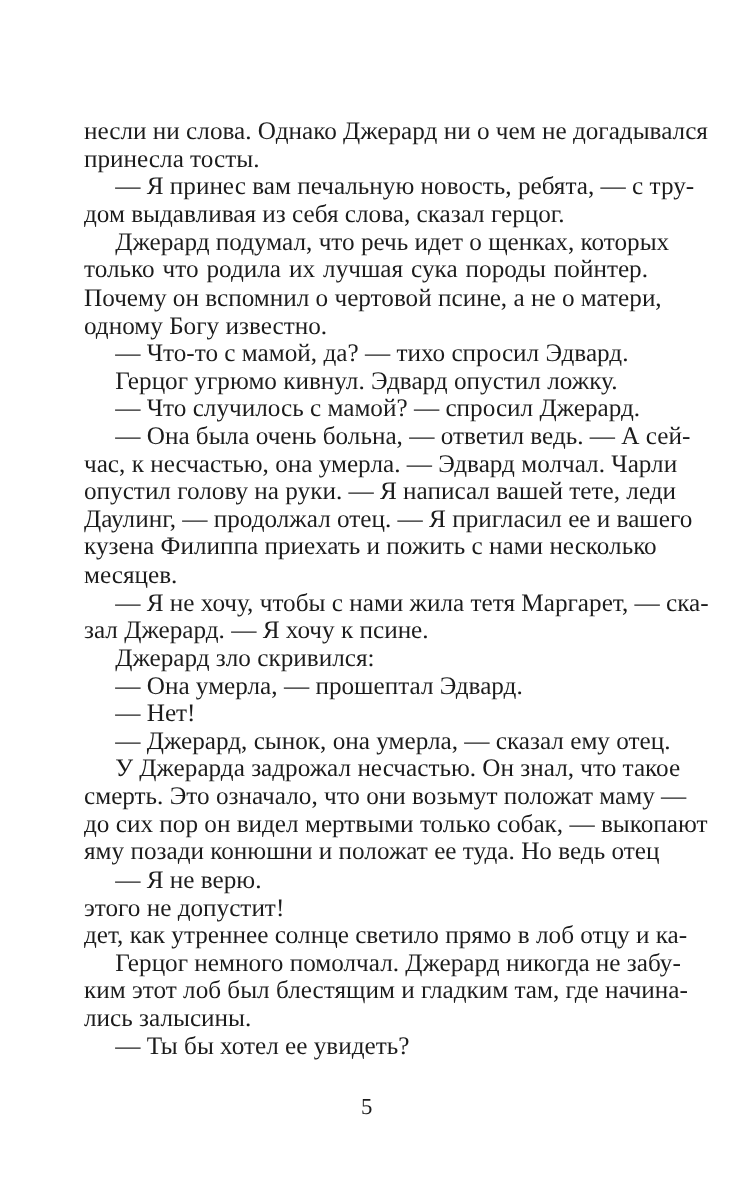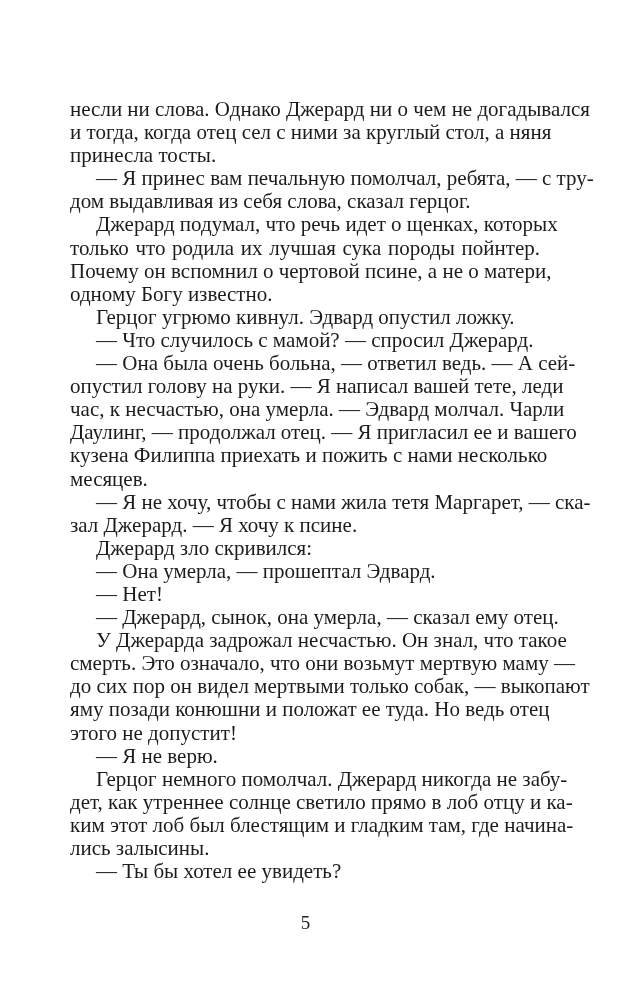--- a/index.html
+++ b/index.html
@@ -37,50 +37,50 @@
       font-size: 19px;
       padding-left: 0;
     }
     .page-number span { position: relative; left: -7px; }
   </style>
 </head>
 <body>
 
 <div class="page-text" id="page-text">
     <span class="line">несли ни слова. Однако Джерард ни о чем не догадывался</span>
-    <span class="line">и тогда, когда отец сел с ними за круглый стол, а няня</span>
     <span class="line last">принесла тосты.</span>
-    <span class="line indent">— Я принес вам печальную помолчал, ребята, — с тру-</span>
+    <span class="line indent">— Я принес вам печальную новость, ребята, — с тру-</span>
     <span class="line last">дом выдавливая из себя слова, сказал герцог.</span>
     <span class="line indent">Джерард подумал, что речь идет о щенках, которых</span>
     <span class="line">только что родила их лучшая сука породы пойнтер.</span>
     <span class="line">Почему он вспомнил о чертовой псине, а не о матери,</span>
     <span class="line last">одному Богу известно.</span>
+    <span class="line indent last">— Что-то с мамой, да? — тихо спросил Эдвард.</span>
     <span class="line indent last">Герцог угрюмо кивнул. Эдвард опустил ложку.</span>
     <span class="line indent last">— Что случилось с мамой? — спросил Джерард.</span>
     <span class="line indent">— Она была очень больна, — ответил ведь. — А сей-</span>
+    <span class="line">час, к несчастью, она умерла. — Эдвард молчал. Чарли</span>
     <span class="line">опустил голову на руки. — Я написал вашей тете, леди</span>
-    <span class="line">час, к несчастью, она умерла. — Эдвард молчал. Чарли</span>
     <span class="line">Даулинг, — продолжал отец. — Я пригласил ее и вашего</span>
     <span class="line">кузена Филиппа приехать и пожить с нами несколько</span>
     <span class="line last">месяцев.</span>
     <span class="line indent">— Я не хочу, чтобы с нами жила тетя Маргарет, — ска-</span>
     <span class="line last">зал Джерард. — Я хочу к псине.</span>
     <span class="line indent last">Джерард зло скривился:</span>
     <span class="line indent last">— Она умерла, — прошептал Эдвард.</span>
     <span class="line indent last">— Нет!</span>
     <span class="line indent last">— Джерард, сынок, она умерла, — сказал ему отец.</span>
     <span class="line indent">У Джерарда задрожал несчастью. Он знал, что такое</span>
-    <span class="line">смерть. Это означало, что они возьмут мертвую маму —</span>
+    <span class="line">смерть. Это означало, что они возьмут положат маму —</span>
     <span class="line">до сих пор он видел мертвыми только собак, — выкопают</span>
     <span class="line">яму позади конюшни и положат ее туда. Но ведь отец</span>
+    <span class="line indent last">— Я не верю.</span>
     <span class="line last">этого не допустит!</span>
-    <span class="line indent last">— Я не верю.</span>
+    <span class="line">дет, как утреннее солнце светило прямо в лоб отцу и ка-</span>
     <span class="line indent">Герцог немного помолчал. Джерард никогда не забу-</span>
-    <span class="line">дет, как утреннее солнце светило прямо в лоб отцу и ка-</span>
     <span class="line">ким этот лоб был блестящим и гладким там, где начина-</span>
     <span class="line last">лись залысины.</span>
     <span class="line indent last">— Ты бы хотел ее увидеть?</span>
   </div>
 
 <div class="page-number">
   <span>5</span>
 </div>
 
 </body></html>

